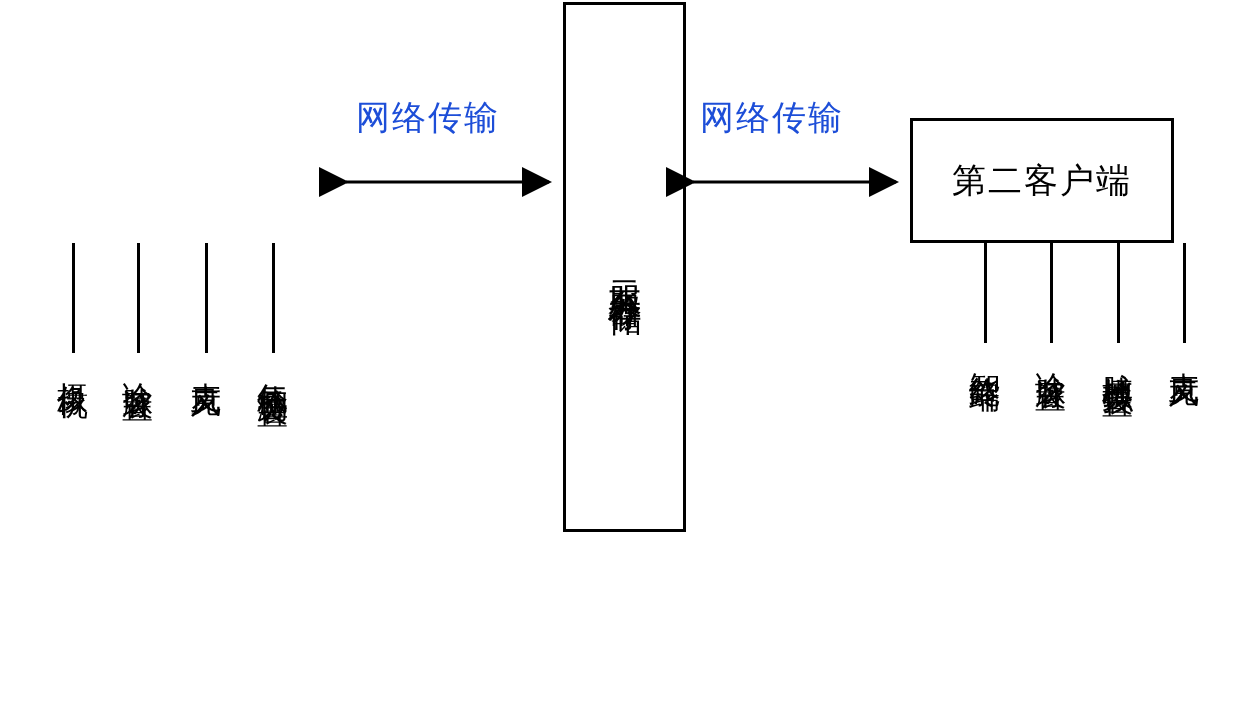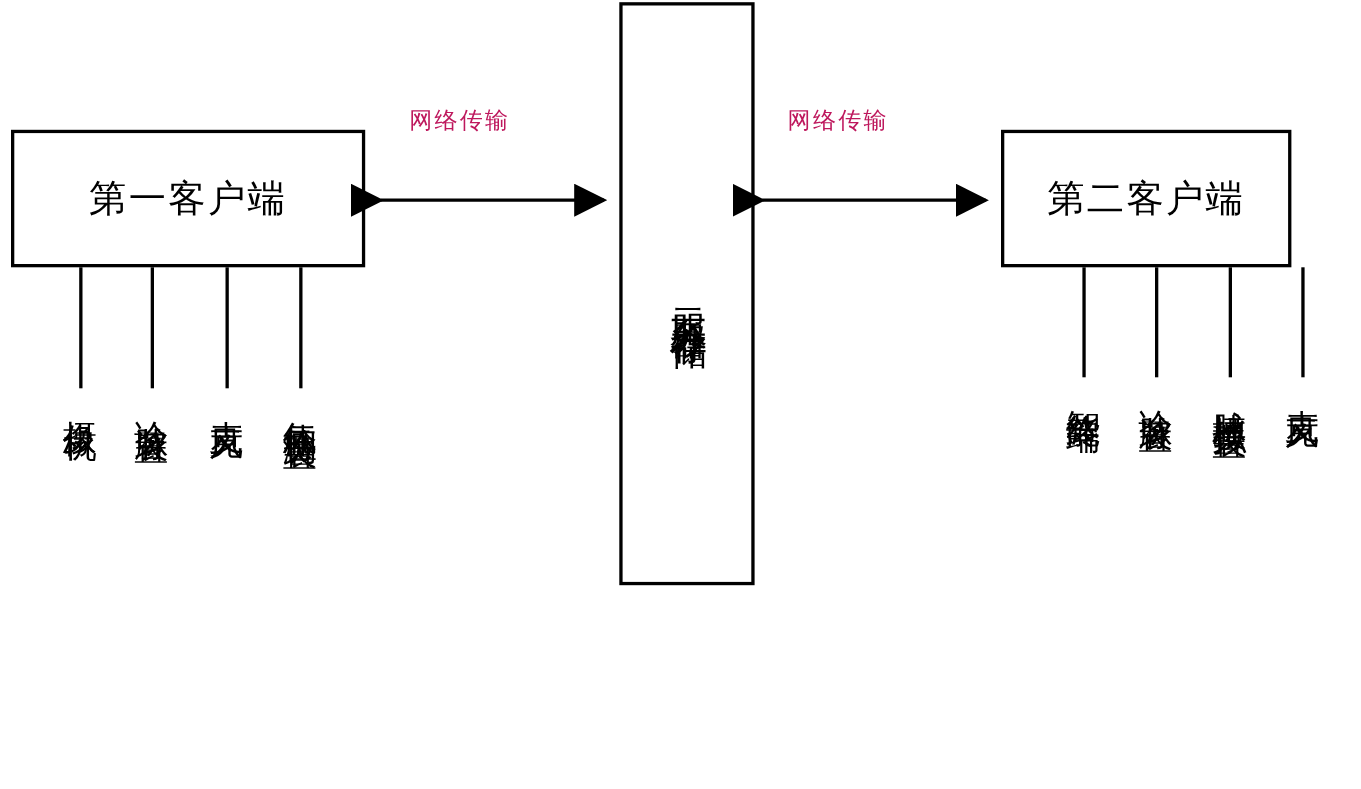--- a/index.html
+++ b/index.html
@@ -45,48 +45,44 @@
     writing-mode: vertical-rl;
     text-orientation: upright;
     font-size: 31px;
     letter-spacing: 3px;
     line-height: 1.0;
     color: #000;
     white-space: nowrap;
   }
   .hlabel {
     position: absolute;
-    font-size: 21px;
+    font-size: 34px;
     letter-spacing: 2px;
-    color: #be185d;
+    color: #1d4ed8;
     white-space: nowrap;
-    margin-left: 16px;
   }
   .vline {
     position: absolute;
     width: 0;
     border-left: 3px solid #000;
   }
   svg.connector {
     position: absolute;
     left: 0;
     top: 0;
     width: 1237px;
     height: 717px;
     pointer-events: none;
   }
 </style>
 </head>
 <body>
 
 <div id="canvas">
 
-  <div class="box" style="left:10px; top:118px; width:322px; height:125px;">
-    <span class="box-label-h">第一客户端</span>
-  </div>
 
   <div class="box" style="left:563px; top:2px; width:123px; height:530px;">
     <span class="box-vertical">云服务器存储</span>
   </div>
 
   <div class="box" style="left:910px; top:118px; width:264px; height:125px;">
     <span class="box-label-h">第二客户端</span>
   </div>
 
   <svg class="connector" viewBox="0 0 1237 717">

